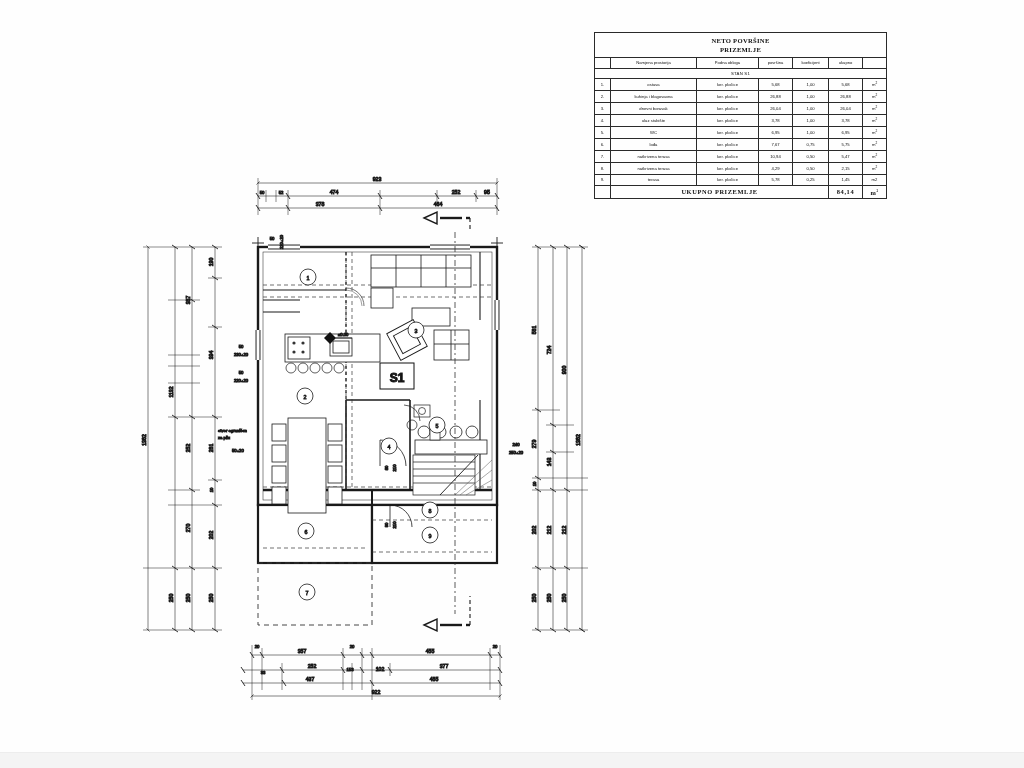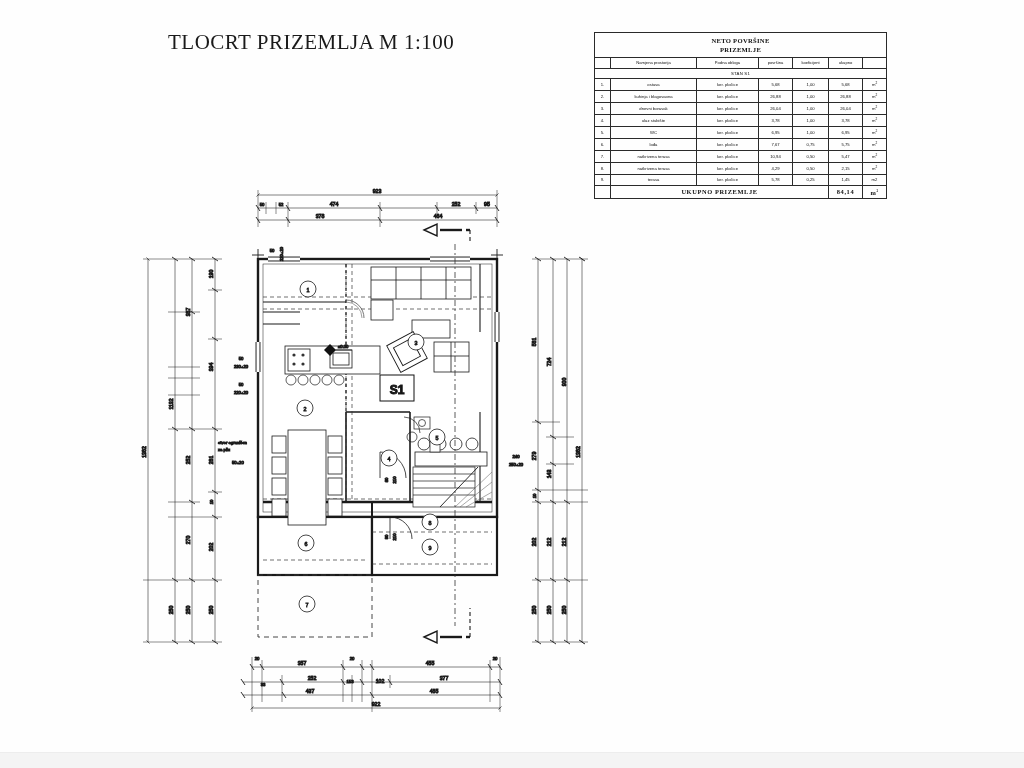--- a/index.html
+++ b/index.html
@@ -95,21 +95,21 @@
   table.areas .c-floor{ width: 62px; }
   table.areas .c-area { width: 34px; }
   table.areas .c-coef { width: 36px; }
   table.areas .c-tot  { width: 34px; }
   table.areas .c-unit { width: 24px; }
   .sup { font-size: 3.2px; vertical-align: super; }
 
   
   #plan {
     position: absolute;
-    left: 0; top: 12px;
+    left: 0; top: 0;
     width: 1024px;
     height: 616px;
     pointer-events: none;
     text-decoration: underline;
   }
   #plan svg { display: block; }
   .dimtxt {
     font-family: "Liberation Sans", sans-serif;
     font-size: 5.2px;
     fill: #1a1a1a;
@@ -129,21 +129,20 @@
     font-size: 12px;
     font-weight: bold;
     fill: #111;
   }
 </style>
 </head>
 <body>
 
 <div id="page">
 
-  <div id="drawing-title">TLOCRT PRIZEMLJA M 1:100</div>
 
   <div id="areas-table-wrap">
     <table class="areas">
       <colgroup>
         <col class="c-num">
           <col class="c-name">
           <col class="c-floor">
         <col class="c-area">
           <col class="c-coef">
           <col class="c-tot">

